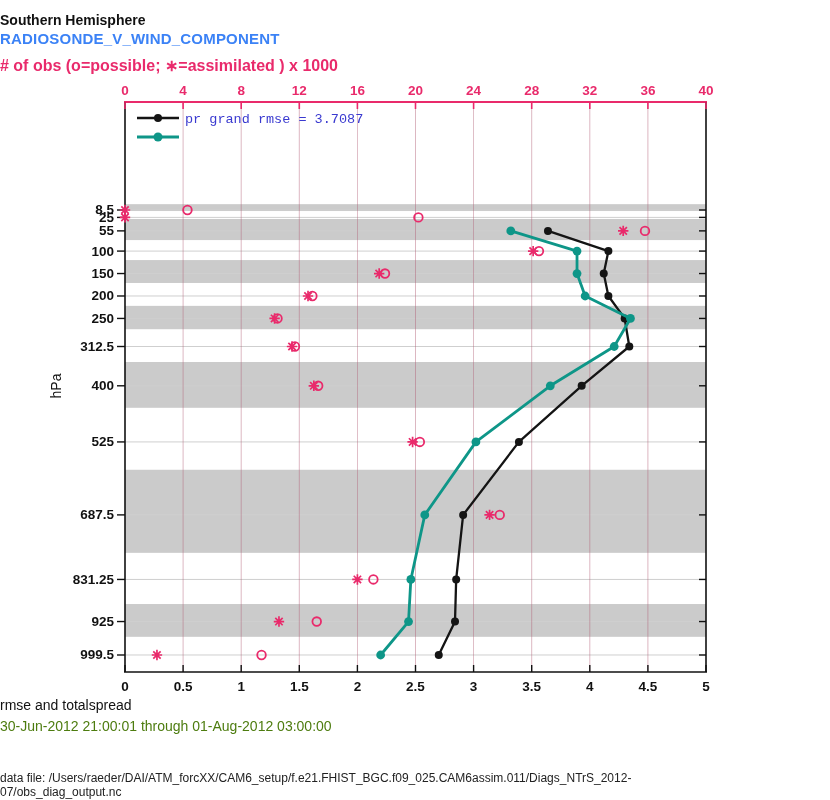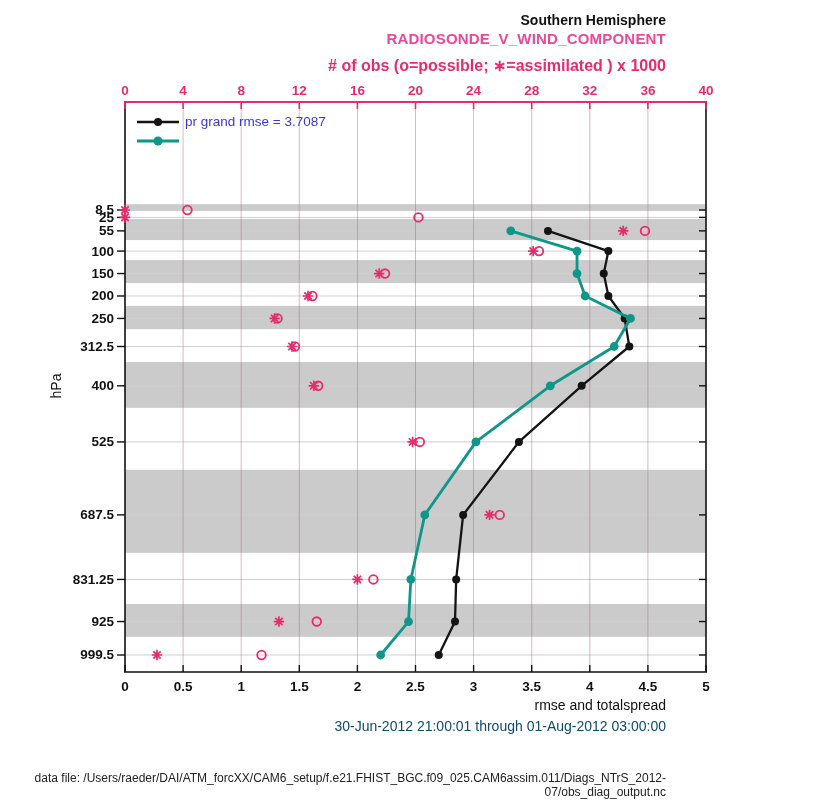--- a/index.html
+++ b/index.html
@@ -1,31 +1,31 @@
 <!DOCTYPE html>
 <html><head>
 <meta charset="utf-8">
 <style>
   html,body{margin:0;padding:0;background:#ffffff;}
   #canvas{
     position:relative;width:830px;height:800px;background:#ffffff;overflow:hidden;
     font-family:"Liberation Sans",sans-serif;
   }
   .abs{position:absolute;}
-  .ctr{width:666px;text-align:right;left:0;}
+  .ctr{width:666px;text-align:left;left:0;}
   #title1{top:12px;font-size:14px;font-weight:bold;color:#111;}
-  #title2{top:30px;font-size:15px;font-weight:bold;color:#ec4899;letter-spacing:0.2px;}
+  #title2{top:30px;font-size:15px;font-weight:bold;color:#3b82f6;letter-spacing:0.2px;}
   #toplabel{top:56px;font-size:16px;font-weight:bold;}
   #ylabel{left:36px;top:378px;width:40px;font-size:14px;color:#111;
           transform:rotate(-90deg);transform-origin:center center;text-align:center;}
   #xlabel{top:697px;font-size:14px;color:#111;}
-  #timespan{top:718px;font-size:14px;color:#0c4a6e;}
+  #timespan{top:718px;font-size:14px;color:#4d7c0f;}
   #datafile{top:771px;font-size:12px;color:#222;}
   #legend{left:136px;top:112px;}
-  .legrow{display:flex;align-items:center;height:19px;}
+  .legrow{display:flex;align-items:flex-start;height:19px;font-family:Liberation Mono, monospace;}
   .legrow svg{display:block;margin-right:5px;}
   .legtxt{font-size:13.5px;}
   svg text{font-family:"Liberation Sans",sans-serif;}
 </style>
 </head>
 <body>
 
 <div id="canvas">
 
   <svg id="plot" class="abs" width="830" height="800" viewBox="0 0 830 800" style="left:0;top:0;">

